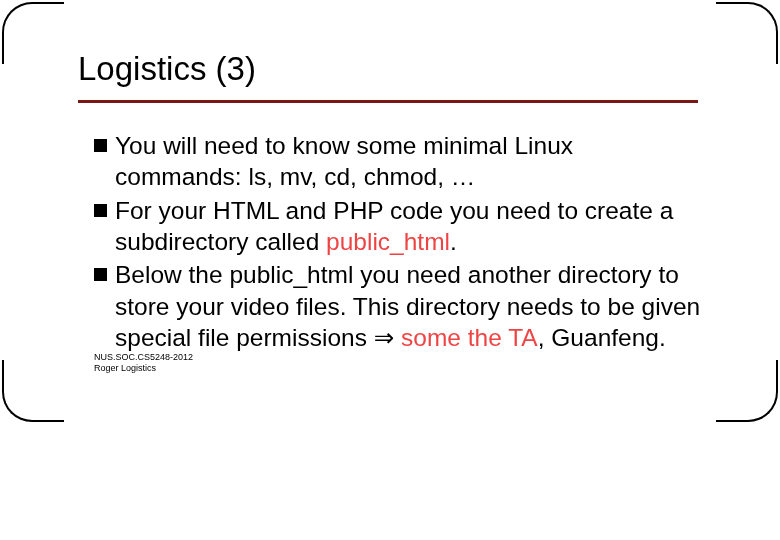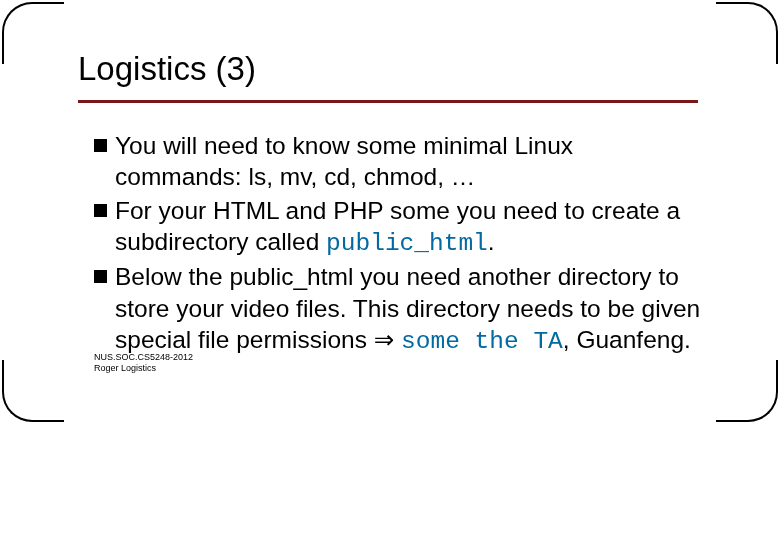--- a/index.html
+++ b/index.html
@@ -68,22 +68,21 @@
     margin-top: 9px;
     margin-right: 8px;
   }
   .btext {
     font-size: 24.5px;
     line-height: 1.28;
     color: #000;
     font-family: Verdana, Arial, sans-serif;
   }
   .hl {
-    color: #0369a1;
-    font-family: Liberation Mono, monospace;
+    color: #ef4444;
   }
   .arrow {
     font-family: "Arial", sans-serif;
   }
 
   .footer {
     position: absolute;
     left: 94px;
     bottom: 50px;
     font-size: 9px;
@@ -106,21 +105,21 @@
   <div class="title">Logistics (3)</div>
   <div class="rule"></div>
 
   <div class="content" id="content">
       <div class="bullet-row">
         <div class="sqbullet"></div>
         <div class="btext"><span>You will need to know some minimal Linux commands: ls, mv, cd, chmod, …</span></div>
       </div>
       <div class="bullet-row">
         <div class="sqbullet"></div>
-        <div class="btext"><span>For your HTML and PHP some you need to create a subdirectory called </span><span class="hl">public_html</span><span>.</span></div>
+        <div class="btext"><span>For your HTML and PHP code you need to create a subdirectory called </span><span class="hl">public_html</span><span>.</span></div>
       </div>
       <div class="bullet-row">
         <div class="sqbullet"></div>
         <div class="btext"><span>Below the public_html you need another directory to store your video files. This directory needs to be given special file permissions </span><span class="arrow">⇒</span><span> </span><span class="hl">some the TA</span><span>, Guanfeng.</span></div>
       </div>
     </div>
 
   <div class="footer">
     <div>NUS.SOC.CS5248-2012</div>
     <div>Roger Logistics</div>

